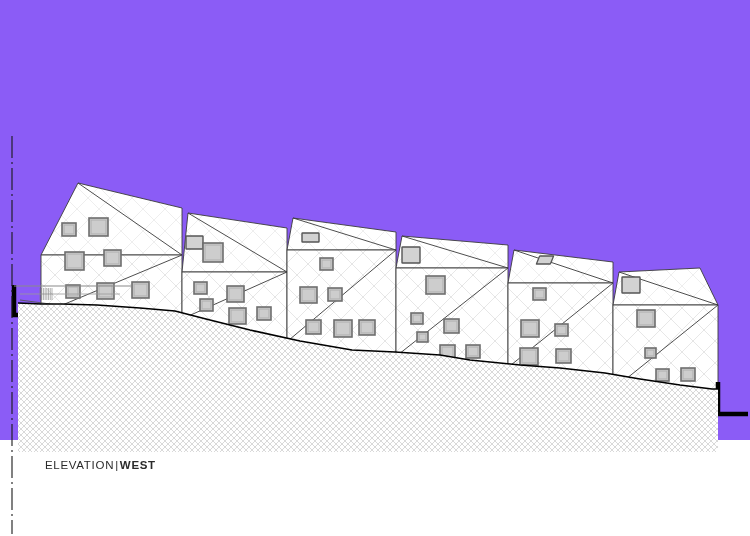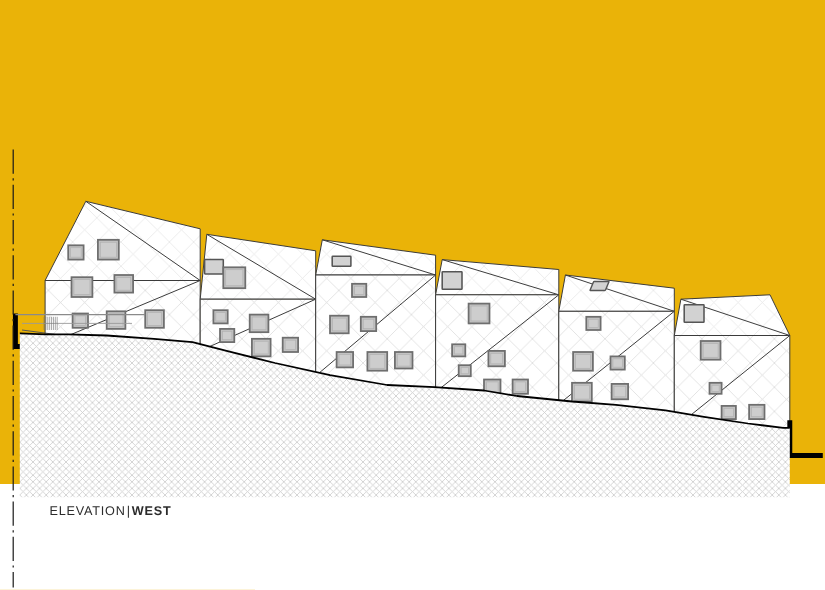--- a/index.html
+++ b/index.html
@@ -1,20 +1,20 @@
 <!DOCTYPE html>
 <html><head>
 <meta charset="utf-8">
 <style>
   html,body{margin:0;padding:0;background:#ffffff;}
   body{
     width:750px;height:536px;overflow:hidden;
     font-family:"Liberation Sans", sans-serif;
   }
-  #stage{position:relative;width:750px;height:440px;background:#eab308;}
+  #stage{position:relative;width:750px;height:440px;background:#8b5cf6;}
   #drawing{position:absolute;left:0;top:0;width:750px;height:536px;}
   .caption{
     position:absolute;left:45px;top:458px;
     font-size:11.5px;letter-spacing:0.7px;color:#2b2b2b;
     white-space:nowrap;line-height:14px;
   }
   .caption .thin{font-weight:400;}
   .caption .bar{font-weight:400;padding:0 1px;}
   .caption .bold{font-weight:700;}
 </style>

